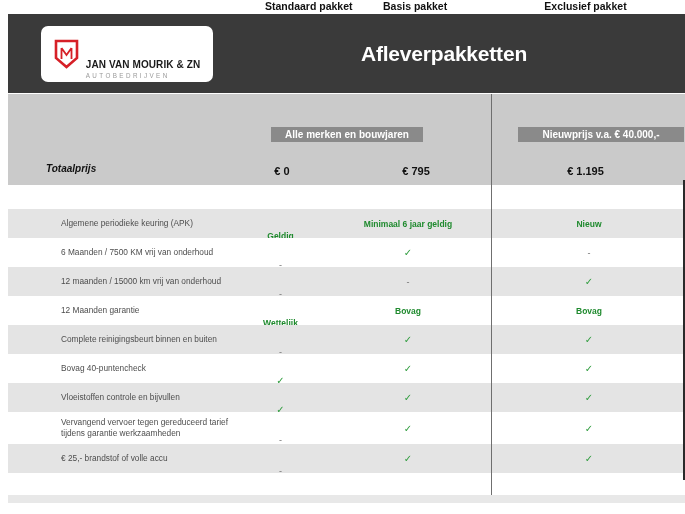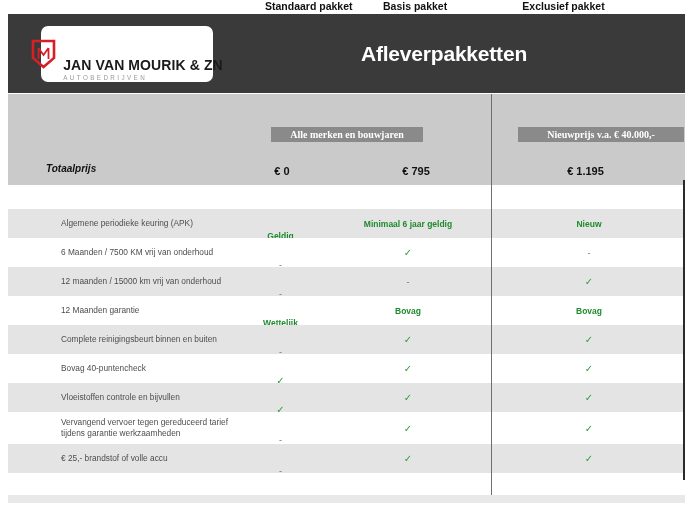--- a/index.html
+++ b/index.html
@@ -53,21 +53,21 @@
     height: 30px;
     flex: 0 0 auto;
   }
   .logo-text {
     display: flex;
     flex-direction: column;
     justify-content: center;
     line-height: 1;
   }
   .logo-name {
-    font-size: 14px;
+    font-size: 10px;
     font-weight: bold;
     color: #1a1a1a;
     letter-spacing: 0.1px;
     white-space: nowrap;
     margin-top: 32px;
   }
   .logo-sub {
     font-size: 6.3px;
     color: #9a9a9a;
     letter-spacing: 2.4px;
@@ -101,34 +101,33 @@
   }
   .pkg-label {
     position: absolute;
     font-size: 10.5px;
     font-weight: bold;
     color: #111111;
     white-space: nowrap;
   }
   .pkg-label.standaard { left: 265px; top: 0; }
   .pkg-label.basis     { left: 363px; top: 0; padding-left: 20px; }
-  .pkg-label.exclusief { left: 473px; top: 0; width: 181px; text-align: center; }
+  .pkg-label.exclusief { left: 495px; top: 0; width: 181px; text-align: center; }
 
   .badge {
     position: absolute;
     background: #8a8a8a;
     color: #ffffff;
     font-size: 10px;
     font-weight: bold;
     display: flex;
     align-items: center;
     justify-content: center;
     white-space: nowrap;
     box-sizing: border-box;
-    font-family: Liberation Serif, serif;
   }
   .badge.merken    { left: 271px; top: 127px; width: 152px; height: 15px; }
   .badge.nieuwprijs{ left: 518px; top: 127px; width: 166px; height: 15px; }
 
   .totaal-label {
     position: absolute;
     left: 46px;
     top: 163px;
     font-size: 10px;
     font-weight: bold;

